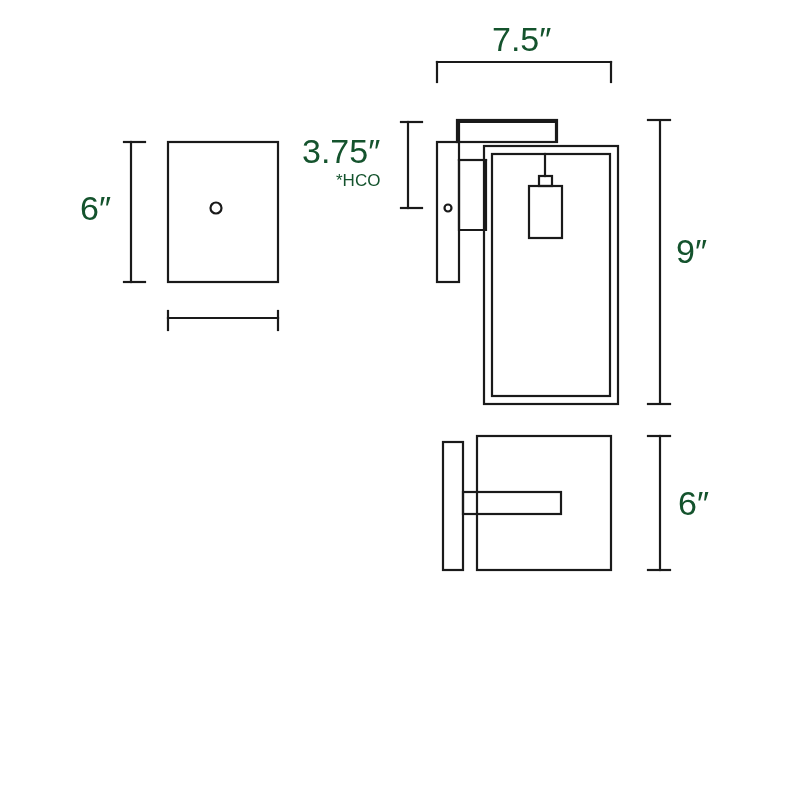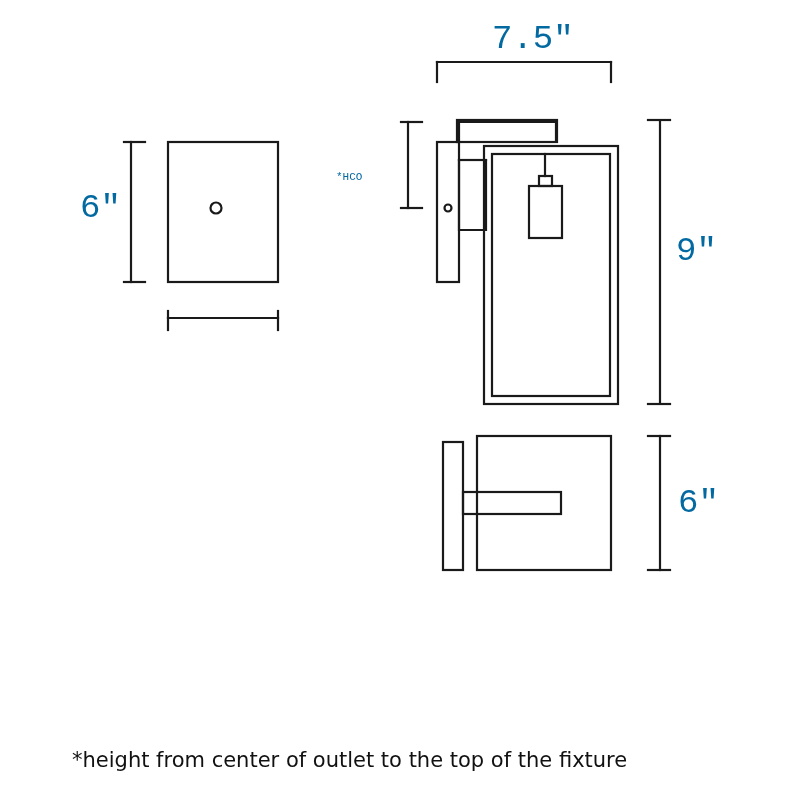--- a/index.html
+++ b/index.html
@@ -21,31 +21,31 @@
   }
   svg#drawing {
     position: absolute;
     left: 0;
     top: 0;
     width: 800px;
     height: 800px;
   }
   .dim-label {
     position: absolute;
-    font-family: Liberation Mono, monospace;
-    color: #0369a1;
+    font-family: Liberation Sans, sans-serif;
+    color: #14532d;
     white-space: nowrap;
     line-height: 1;
   }
   .dim-primary {
     font-size: 34px;
     letter-spacing: 0px;
   }
   .dim-small {
-    font-size: 11px;
+    font-size: 17px;
   }
   .footnote {
     position: absolute;
     left: 72px;
     top: 748px;
     font-size: 21px;
     color: #111111;
     font-family: "DejaVu Sans", sans-serif;
     white-space: nowrap;
   }
@@ -130,22 +130,22 @@
       </g>
 
     </g>
   </svg>
 
   <div class="dim-label dim-primary" style="left:80px; top:191px;">6″</div>
 
 
   <div class="dim-label dim-primary" style="left:492px; top:22px;">7.5″</div>
 
+  <div class="dim-label dim-primary" style="left:302px; top:134px;">3.75″</div>
 
   <div class="dim-label dim-small" style="left:336px; top:172px;">*HCO</div>
 
   <div class="dim-label dim-primary" style="left:676px; top:234px;">9″</div>
 
   <div class="dim-label dim-primary" style="left:678px; top:486px;">6″</div>
 
-  <div class="footnote">*height from center of outlet to the top of the fixture</div>
 
 </div>
 
 </body></html>

